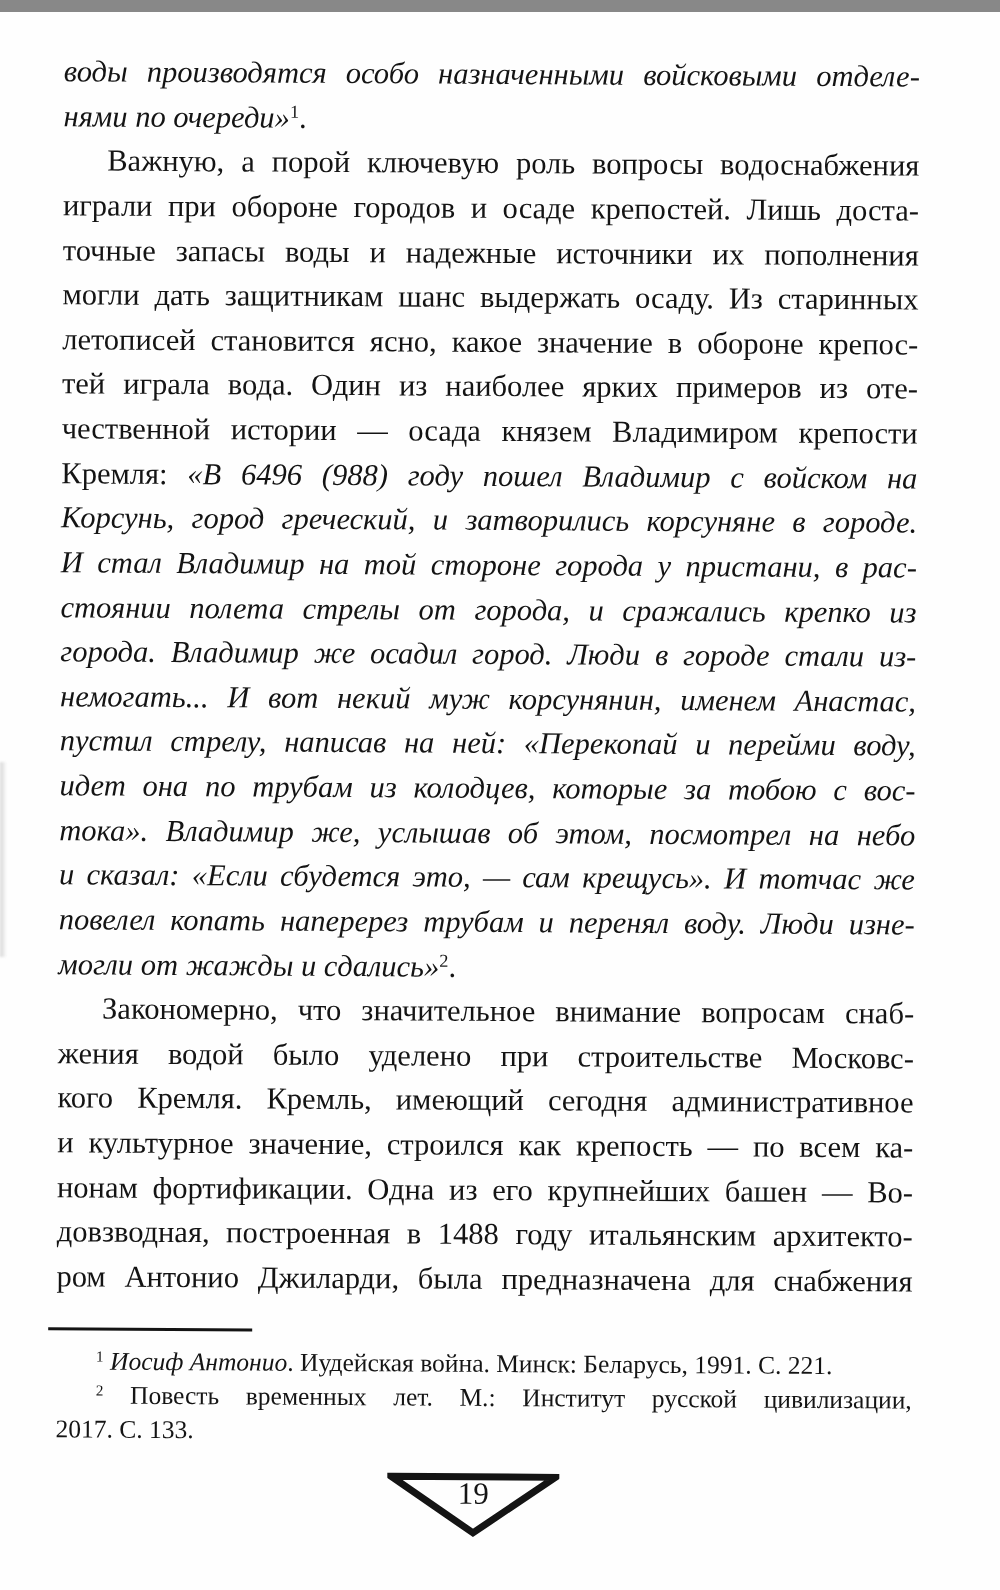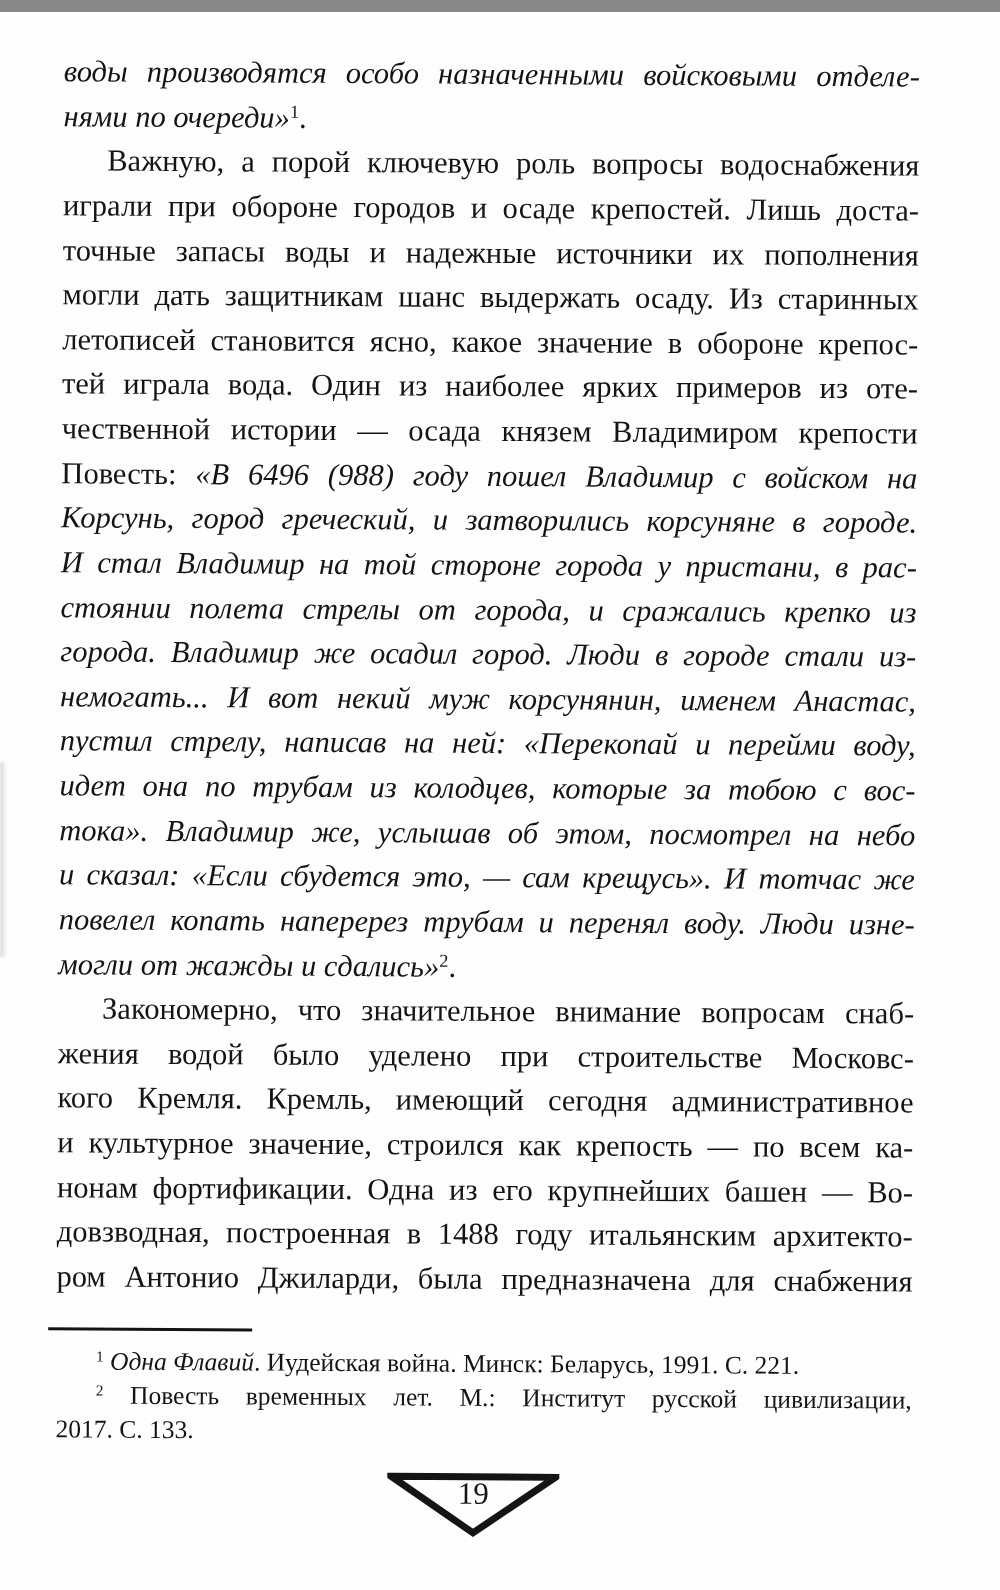--- a/index.html
+++ b/index.html
@@ -103,21 +103,21 @@
     <div id="body-text" class="body-text">
         <div class="line justify"><span class="it">воды производятся особо назначенными войсковыми отделе-</span></div>
         <div class="line"><span class="it">нями по очереди»</span><span class="sup">1</span><span>.</span></div>
         <div class="line justify indent"><span>Важную, а порой ключевую роль вопросы водоснабжения</span></div>
         <div class="line justify"><span>играли при обороне городов и осаде крепостей. Лишь доста-</span></div>
         <div class="line justify"><span>точные запасы воды и надежные источники их пополнения</span></div>
         <div class="line justify"><span>могли дать защитникам шанс выдержать осаду. Из старинных</span></div>
         <div class="line justify"><span>летописей становится ясно, какое значение в обороне крепос-</span></div>
         <div class="line justify"><span>тей играла вода. Один из наиболее ярких примеров из оте-</span></div>
         <div class="line justify"><span>чественной истории — осада князем Владимиром крепости</span></div>
-        <div class="line justify"><span>Повесть: </span><span class="it">«В 6496 (988) году пошел Владимир с войском на</span></div>
+        <div class="line justify"><span>Кремля: </span><span class="it">«В 6496 (988) году пошел Владимир с войском на</span></div>
         <div class="line justify"><span class="it">Корсунь, город греческий, и затворились корсуняне в городе.</span></div>
         <div class="line justify"><span class="it">И стал Владимир на той стороне города у пристани, в рас-</span></div>
         <div class="line justify"><span class="it">стоянии полета стрелы от города, и сражались крепко из</span></div>
         <div class="line justify"><span class="it">города. Владимир же осадил город. Люди в городе стали из-</span></div>
         <div class="line justify"><span class="it">немогать... И вот некий муж корсунянин, именем Анастас,</span></div>
         <div class="line justify"><span class="it">пустил стрелу, написав на ней: «Перекопай и перейми воду,</span></div>
         <div class="line justify"><span class="it">идет она по трубам из колодцев, которые за тобою с вос-</span></div>
         <div class="line justify"><span class="it">тока». Владимир же, услышав об этом, посмотрел на небо</span></div>
         <div class="line justify"><span class="it">и сказал: «Если сбудется это, — сам крещусь». И тотчас же</span></div>
         <div class="line justify"><span class="it">повелел копать наперерез трубам и перенял воду. Люди изне-</span></div>
@@ -126,21 +126,21 @@
         <div class="line justify"><span>жения водой было уделено при строительстве Московс-</span></div>
         <div class="line justify"><span>кого Кремля. Кремль, имеющий сегодня административное</span></div>
         <div class="line justify"><span>и культурное значение, строился как крепость — по всем ка-</span></div>
         <div class="line justify"><span>нонам фортификации. Одна из его крупнейших башен — Во-</span></div>
         <div class="line justify"><span>довзводная, построенная в 1488 году итальянским архитекто-</span></div>
         <div class="line justify"><span>ром Антонио Джиларди, была предназначена для снабжения</span></div>
       </div>
     <div class="footnote-block">
       <div class="footnote-rule"></div>
       <div id="footnotes">
-          <div class="fline indent"><span class="sup">1</span><span> </span><span class="it">Одна Флавий</span><span>. Иудейская война. Минск: Беларусь, 1991. С. 221.</span></div>
+          <div class="fline indent"><span class="sup">1</span><span> </span><span class="it">Иосиф Антонио</span><span>. Иудейская война. Минск: Беларусь, 1991. С. 221.</span></div>
           <div class="fline justify indent"><span class="sup">2</span><span> Повесть временных лет. М.: Институт русской цивилизации,</span></div>
           <div class="fline"><span>2017. С. 133.</span></div>
         </div>
     </div>
     <div class="ornament">
       <svg width="172" height="66" viewBox="0 0 172 66">
         <polygon points="4,5 168,5 86,61" fill="none" stroke="#141414" stroke-width="7" stroke-linejoin="miter"></polygon>
       </svg>
       <div class="pagenum">19</div>
     </div>

